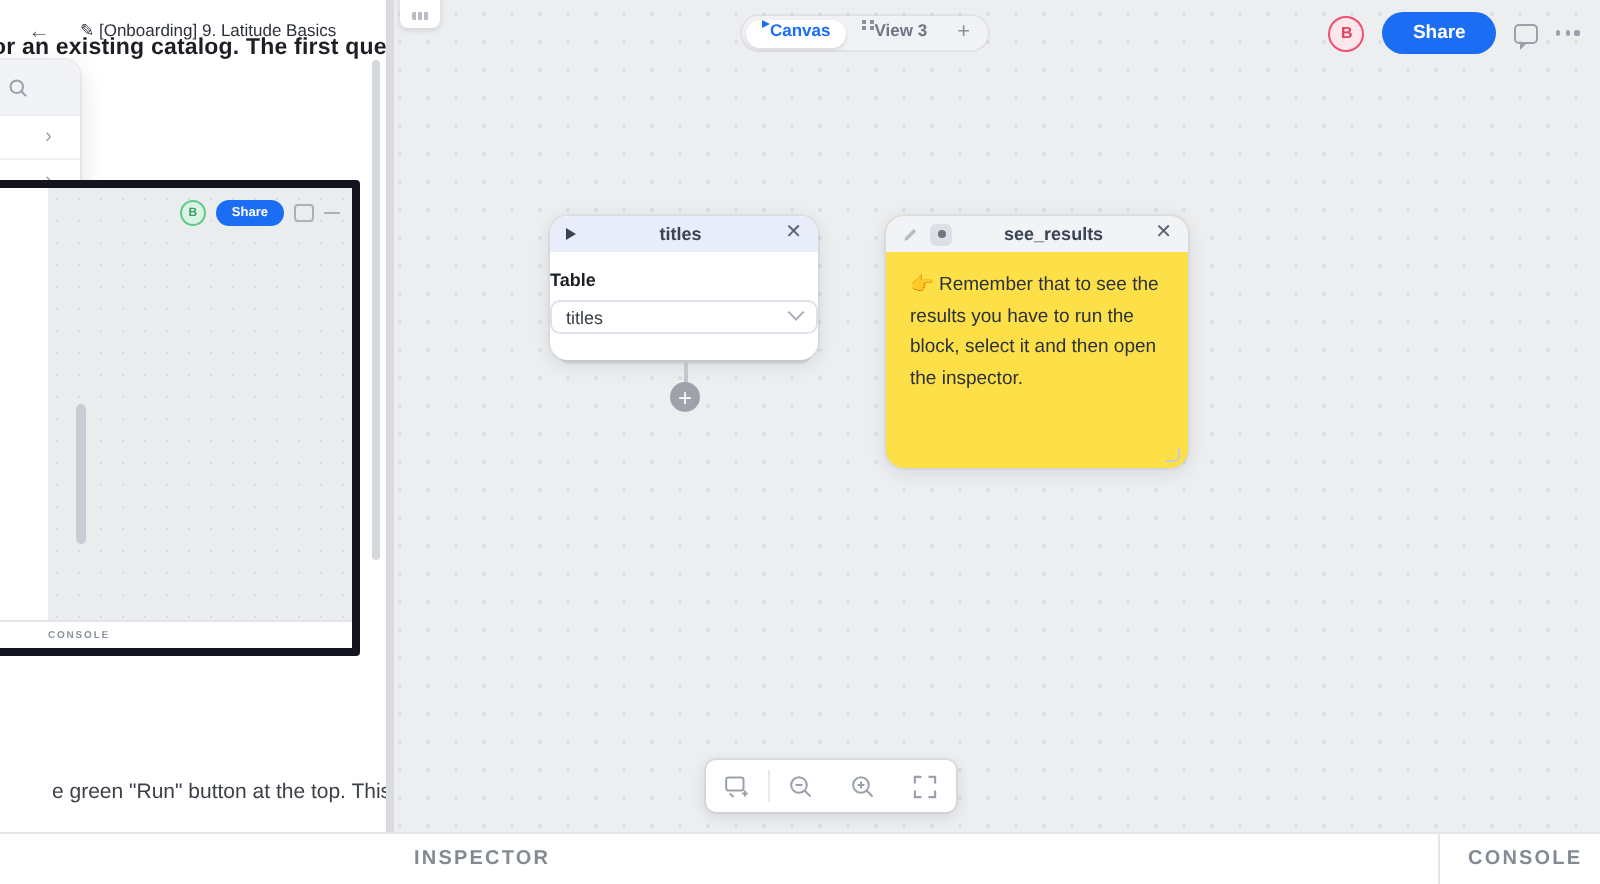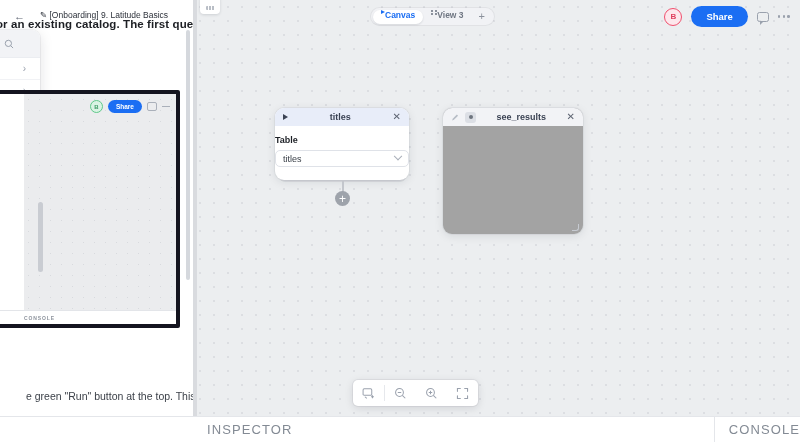--- a/index.html
+++ b/index.html
@@ -220,21 +220,21 @@
   .plus-node {
     position: absolute; left: 142px; top: 191px; width: 15px; height: 15px;
     border-radius: 50%; background: #9ea3ab; color: #fff;
     display: flex; align-items: center; justify-content: center;
     font-size: 12px; line-height: 1; cursor: pointer; font-weight: 400;
   }
 
   
   .note {
     position: absolute; left: 250px; top: 108px;
-    width: 140px; height: 126px; background: #a3a3a3; border-radius: 9px;
+    width: 151px; height: 126px; background: #fde047; border-radius: 9px;
     box-shadow: 0 2px 10px rgba(20,25,40,.10), 0 0 0 1px rgba(20,25,40,.045);
   }
   .note-head {
     display: flex; align-items: center; height: 18px;
     background: #f2f3f6; border-radius: 9px 9px 0 0; padding: 0 8px; gap: 5px;
   }
   .pencil-ic { width: 9px; height: 9px; color: #9aa1ad; }
   .eye-ic {
     width: 11px; height: 11px; border-radius: 3px; background: #dcdfe5;
     display: flex; align-items: center; justify-content: center;
@@ -260,21 +260,21 @@
   .zb { width: 31px; height: 26px; display: flex; align-items: center; justify-content: center; cursor: pointer; }
   .zb-sep { width: 1px; height: 16px; background: #e6e8ec; }
 
   
   .statusbar {
     position: absolute; left: 0; right: 0; bottom: 0; height: 26px;
     background: #fff; border-top: 1px solid #e4e6ea; display: flex;
   }
   .sb-cell {
     display: flex; align-items: center; padding-left: 14px;
-    font-size: 13px; letter-spacing: 1.1px; font-weight: 400; color: #838a94;
+    font-size: 10px; letter-spacing: 1.1px; font-weight: 700; color: #838a94;
   }
   .sb-inspector { width: 527px; border-right: 1px solid #e4e6ea; }
   .sb-console { flex: 1; }
   .outer-status {
     position: absolute; left: 0; bottom: 0; width: 193px; height: 26px;
     background: #fff; border-top: 1px solid #e4e6ea;
   }
 
   
   .outer-header { position: absolute; left: 0; top: 8px; width: 193px; height: 20px; }
@@ -403,20 +403,21 @@
       <div class="note-head">
         <svg class="pencil-ic" viewBox="0 0 16 16">
           <path d="M2 13.2l1-3.2 7.4-7.4 2.2 2.2L5.2 12.2z" fill="#b6bcc5"></path>
         </svg>
         <span class="eye-ic">
             <b></b>
           </span>
         <span class="note-title">see_results</span>
         <span class="xmark">✕</span>
       </div>
+      <div class="note-body">👉 Remember that to see the results you have to run the block, select it and then open the inspector.</div>
       <div class="note-resize"></div>
     </div>
 
     <div class="zoombar">
       <div class="zb">
         <svg width="13" height="13" viewBox="0 0 18 18">
           <rect x="1.5" y="2.5" width="12" height="9" rx="1.6" fill="none" stroke="#9aa1ad" stroke-width="1.4"></rect>
           <path d="M4 13.5l2.6 2.4" stroke="#9aa1ad" stroke-width="1.4" fill="none"></path>
           <path d="M12.5 13.5h4M14.5 11.5v4" stroke="#9aa1ad" stroke-width="1.4"></path>
         </svg>

